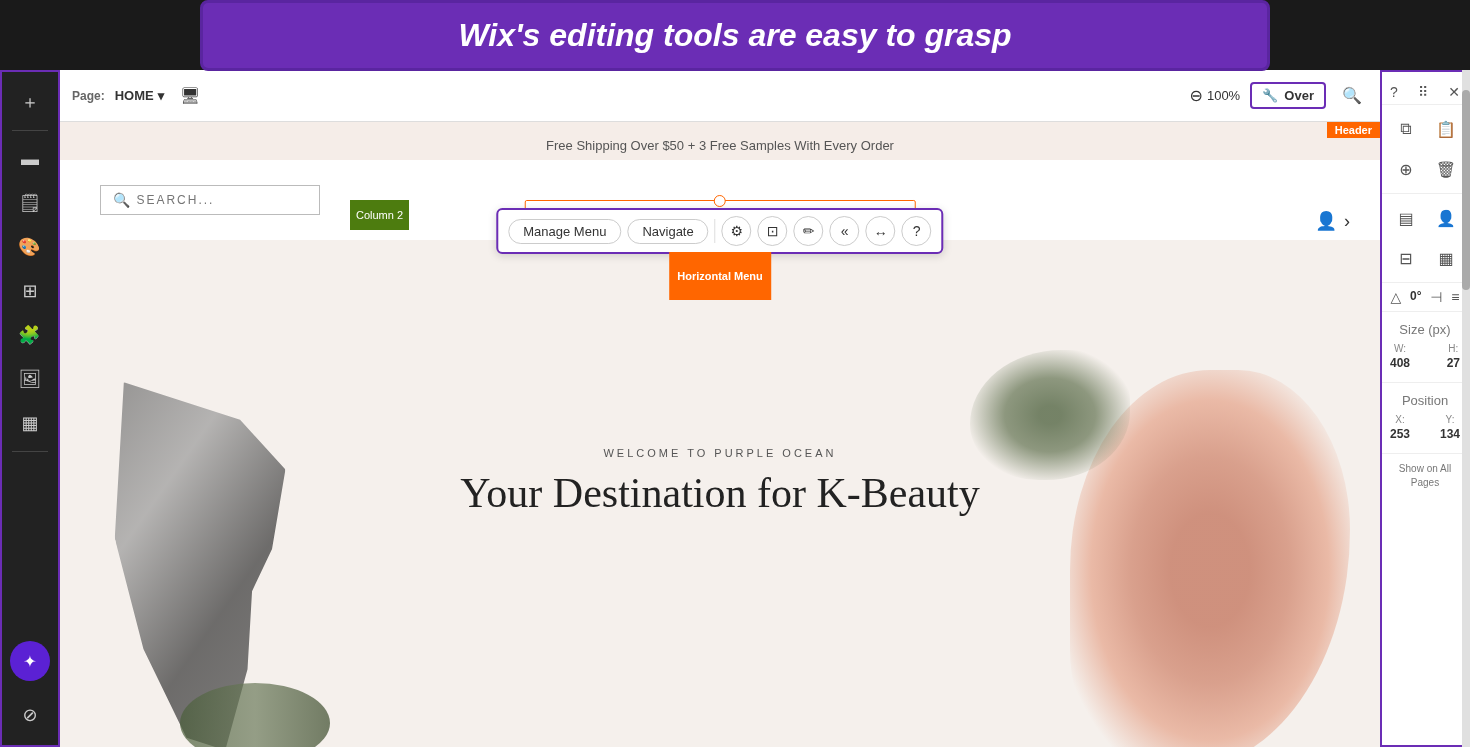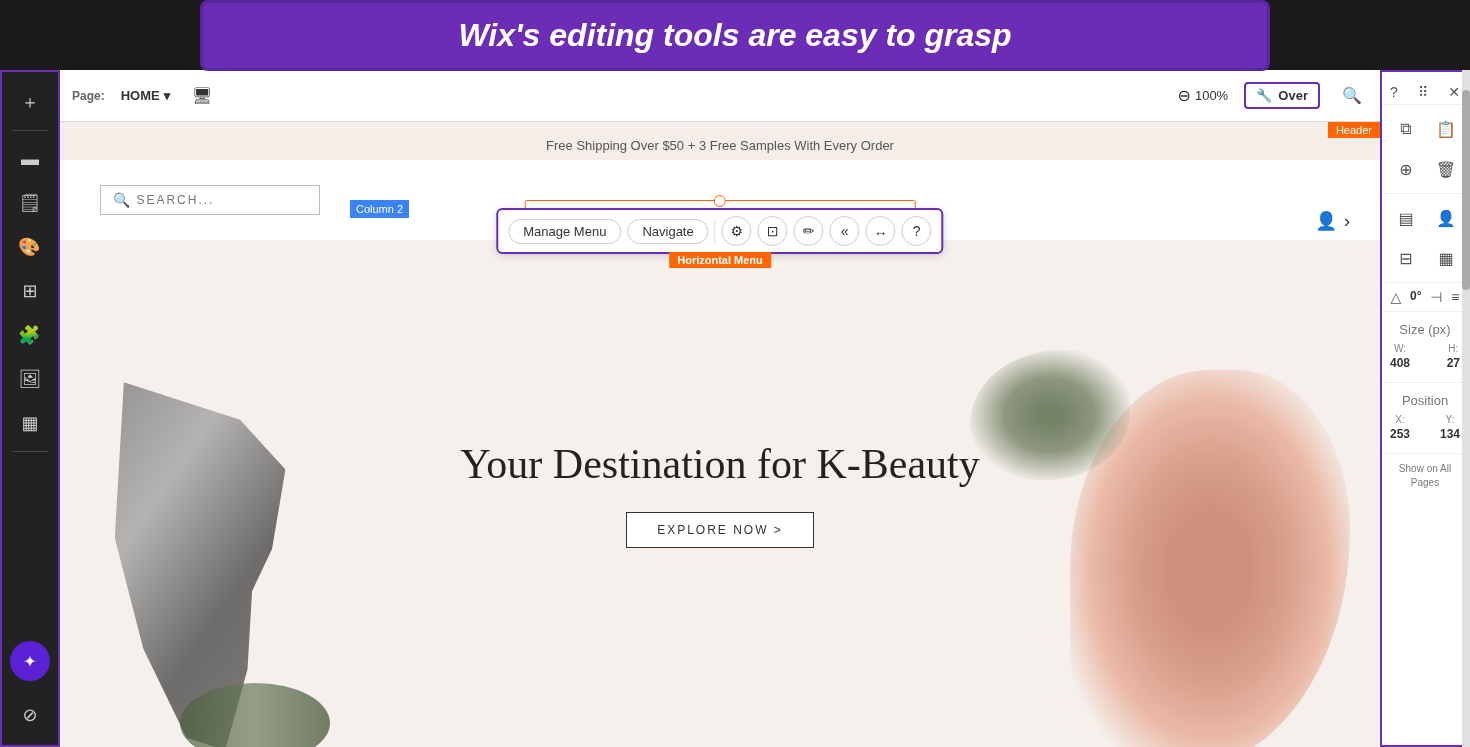--- a/index.html
+++ b/index.html
@@ -96,21 +96,21 @@
     .editor-top-bar {
       position: absolute;
       top: 0;
       left: 0;
       right: 0;
       height: 52px;
       background: #fff;
       display: flex;
       align-items: center;
       padding: 0 12px;
-      gap: 16px;
+      gap: 10px;
       z-index: 20;
       border-bottom: 1px solid #ddd;
     }
     .page-label {
       font-size: 12px;
       color: #666;
       font-weight: bold;
     }
     .page-select {
       font-size: 13px;
@@ -162,21 +162,21 @@
     }
 
     
     .header-tag {
       position: absolute;
       top: 0;
       right: 0;
       background: #ff6600;
       color: white;
       font-size: 11px;
-      font-weight: normal;
+      font-weight: bold;
       padding: 2px 8px;
       z-index: 30;
     }
 
     
     .free-shipping-bar {
       background: #f5ede8;
       text-align: center;
       padding: 16px;
       font-size: 13px;
@@ -220,21 +220,21 @@
     
     .horiz-menu-label {
       position: absolute;
       top: 92px;
       left: 50%;
       transform: translateX(-50%);
       background: #ff6600;
       color: white;
       font-size: 11px;
       font-weight: bold;
-      padding: 2px 8px;
+      padding: 18px 8px;
       z-index: 51;
       white-space: nowrap;
     }
 
     
     .site-header {
       position: absolute;
       top: 38px;
       left: 0;
       right: 0;
@@ -329,24 +329,24 @@
       border: 1.5px solid #ff6600;
       border-radius: 50%;
       background: white;
     }
 
     
     .column2-label {
       position: absolute;
       top: 40px;
       left: 290px;
-      background: #3b82f6;
+      background: #4d7c0f;
       color: white;
       font-size: 11px;
-      padding: 3px 6px;
+      padding: 9px 6px;
       z-index: 45;
     }
 
     
     .user-icon-area {
       position: absolute;
       right: 30px;
       top: 50px;
       display: flex;
       align-items: center;
@@ -616,22 +616,22 @@
 
       <div class="hero-section">
 
         <div class="deco-brush-left"></div>
 
         <div class="deco-powder-right"></div>
         <div class="deco-green-powder"></div>
         <div class="deco-brush-bottom"></div>
 
         <div class="hero-text">
+          <div class="hero-subtitle">WELCOME TO PURPLE OCEAN</div>
           <div class="hero-title">Your Destination for K-Beauty</div>
-          <div class="explore-btn">EXPLORE NOW &gt;</div>
         </div>
       </div>
 
     </div>
 
   </div>
 
   <div class="right-sidebar">
 
     <div class="right-sidebar-top-bar">

